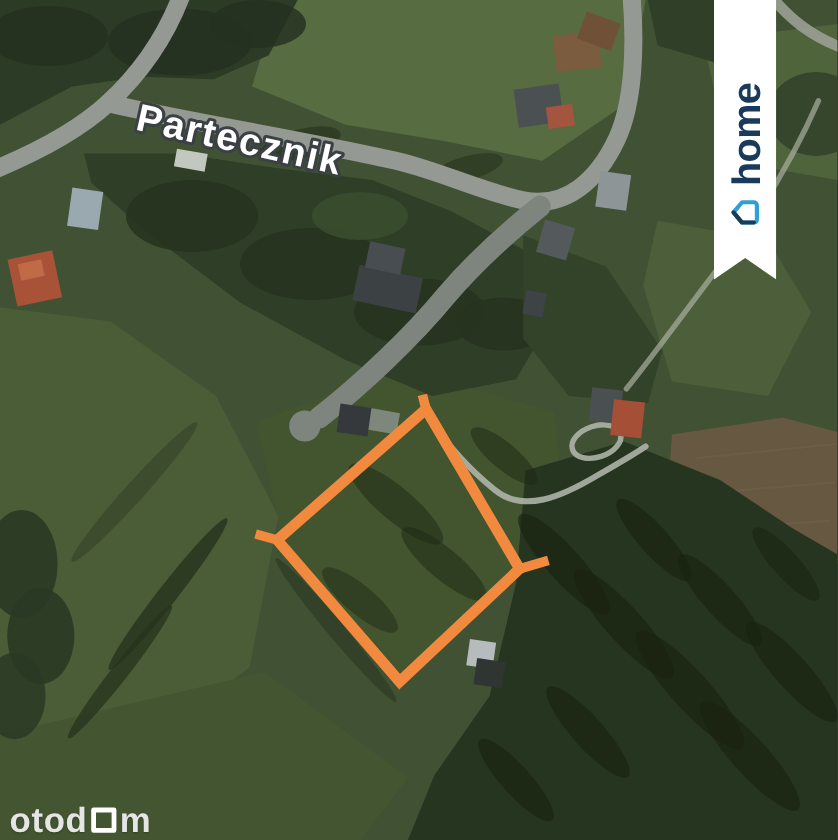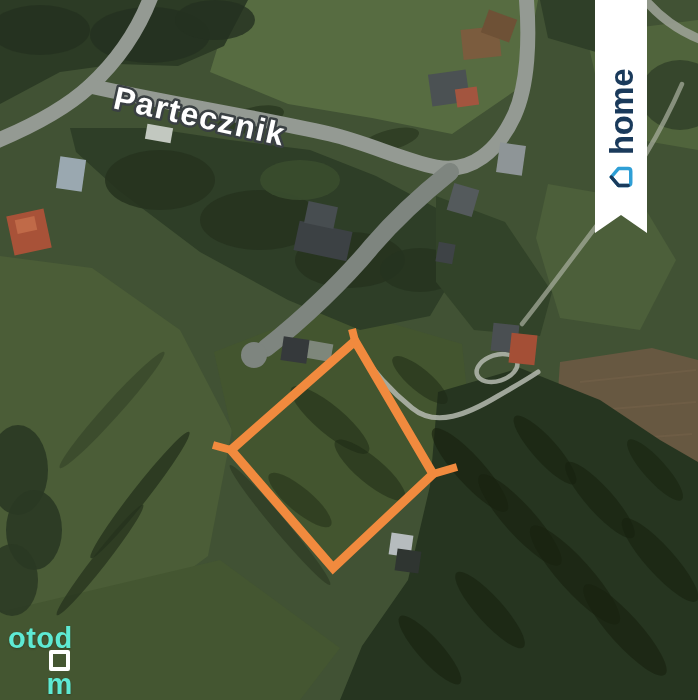--- a/index.html
+++ b/index.html
@@ -10,24 +10,23 @@
   .stage svg.map{position:absolute;left:0;top:0;display:block;}
   .street-label{
     font-family:"Liberation Sans",sans-serif;
     font-size:32px;font-weight:bold;letter-spacing:1.5px;
     fill:#ffffff;stroke:#3a4043;stroke-width:5px;
     paint-order:stroke;stroke-linejoin:round;
   }
   .watermark{
     position:absolute;left:8px;bottom:4px;
     display:flex;align-items:flex-end;
-    color:#5eead4;font-size:29px;font-weight:bold;letter-spacing:0.5px;
+    color:#e5e5e5;font-size:29px;font-weight:bold;letter-spacing:0.5px;
     line-height:0.8;text-shadow:0 1px 2px rgba(0,0,0,.25);
     user-select:none;
-    flex-direction:column;
   }
   .wm-square{
     display:inline-block;width:13px;height:13px;
     border:4px solid #fff;border-radius:2px;
     margin:0 3px 2px 3px;
   }
   .ribbon{
     position:absolute;left:595px;top:0;width:52px;height:233px;
     background:#fff;
     clip-path:polygon(0 0,100% 0,100% 100%,50% 92.3%,0 100%);

